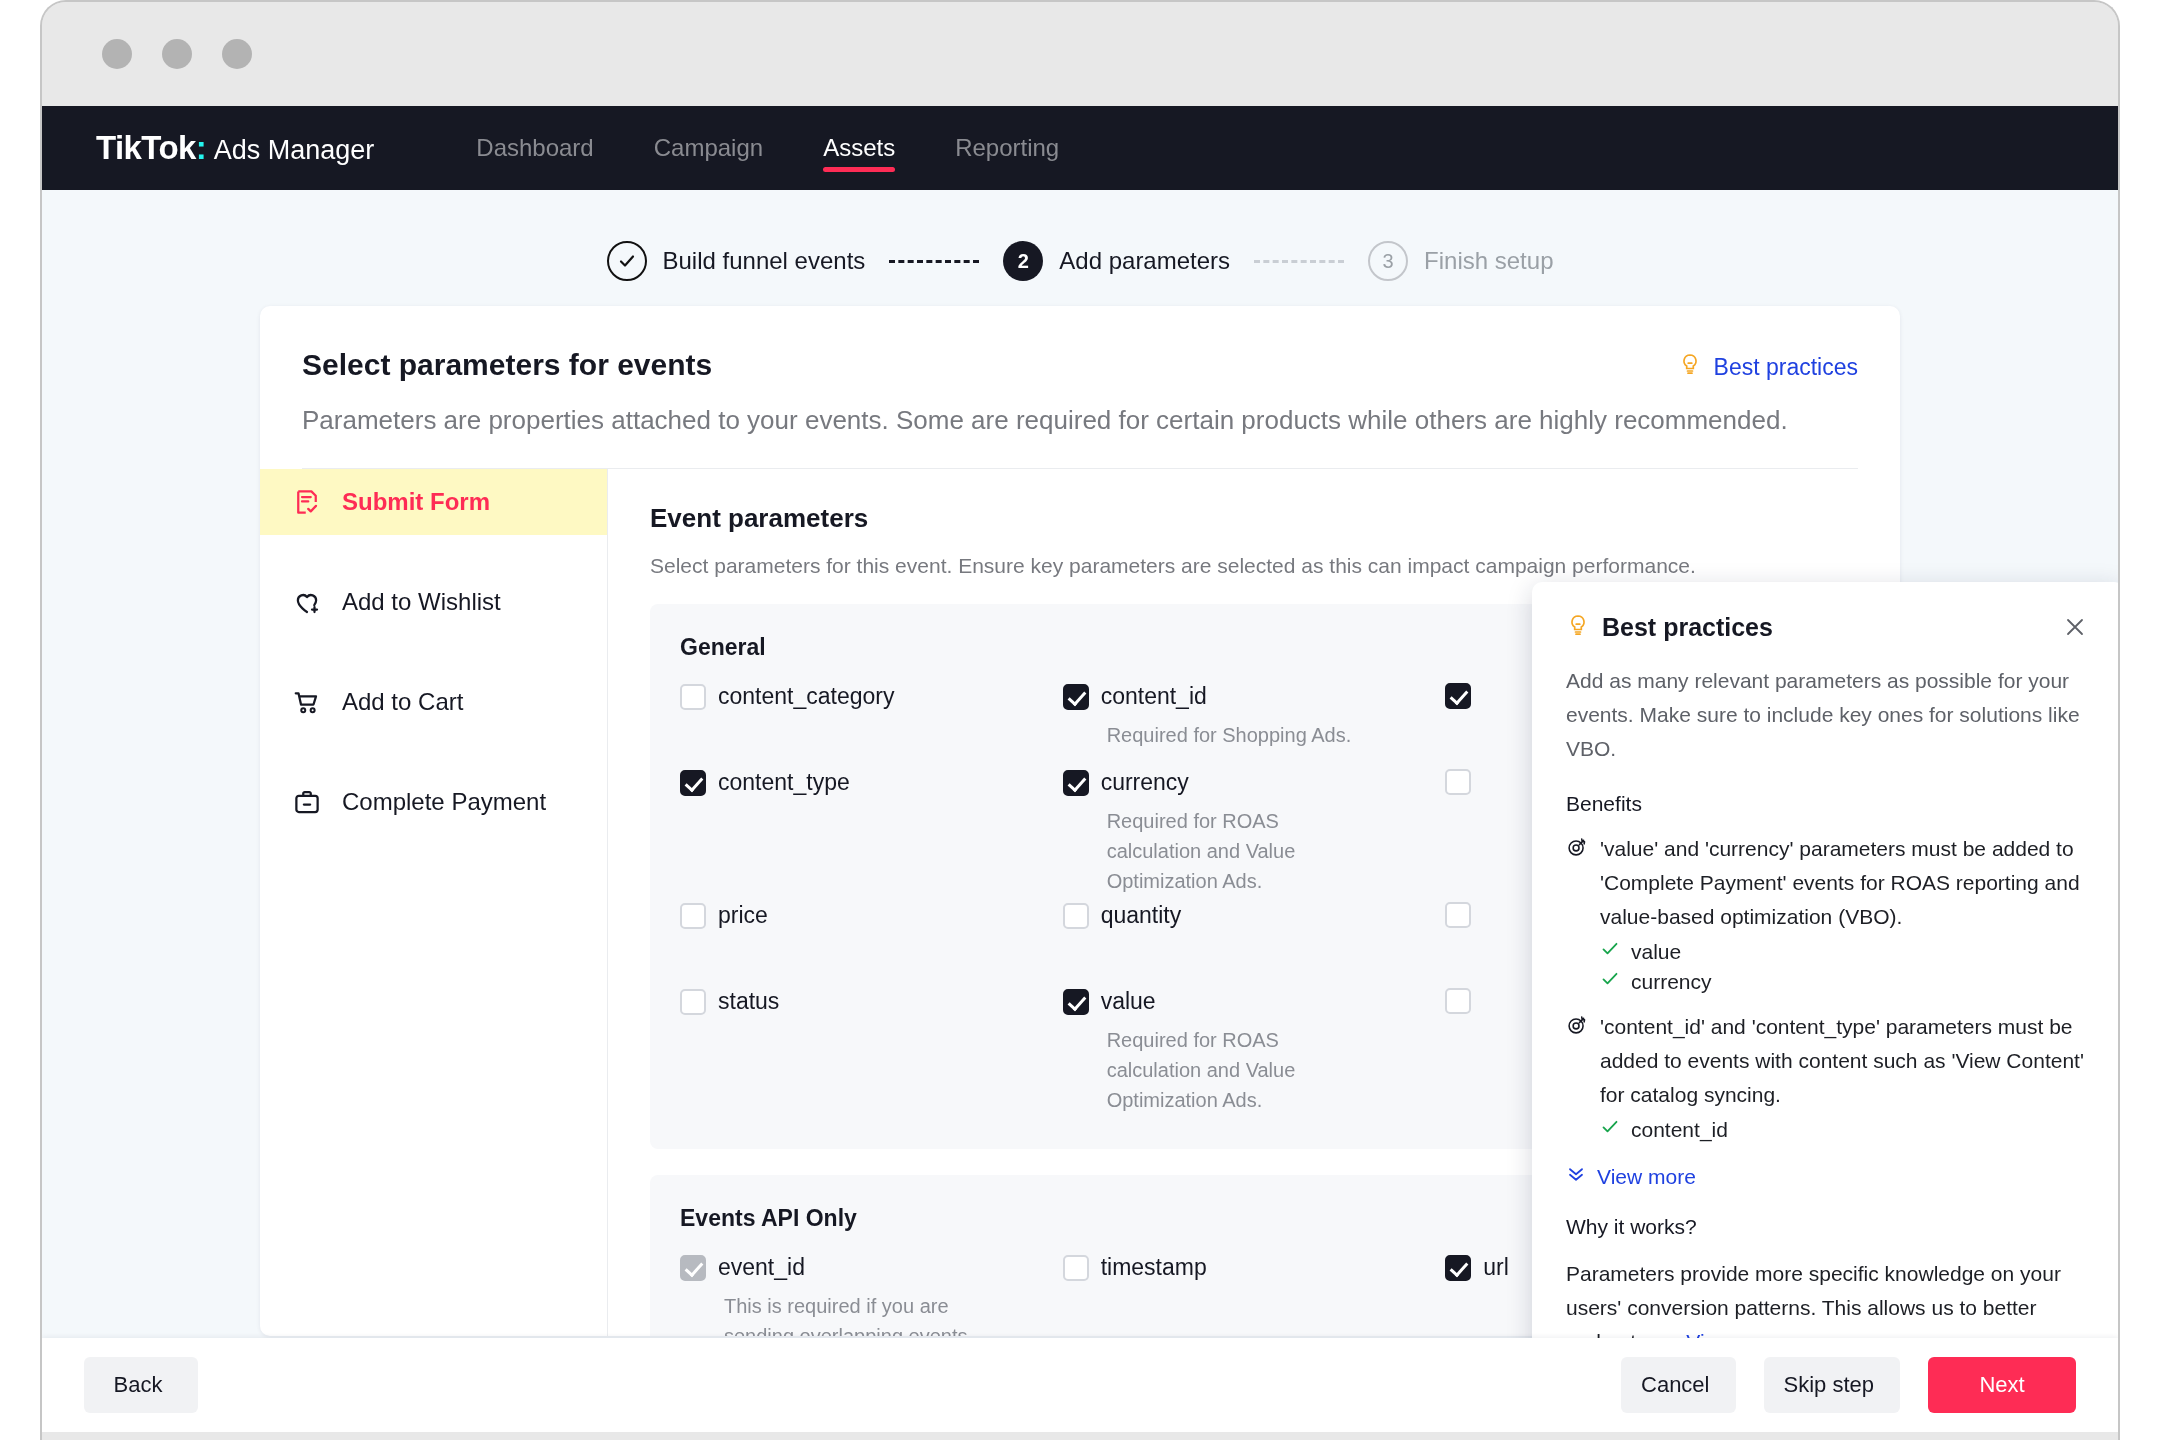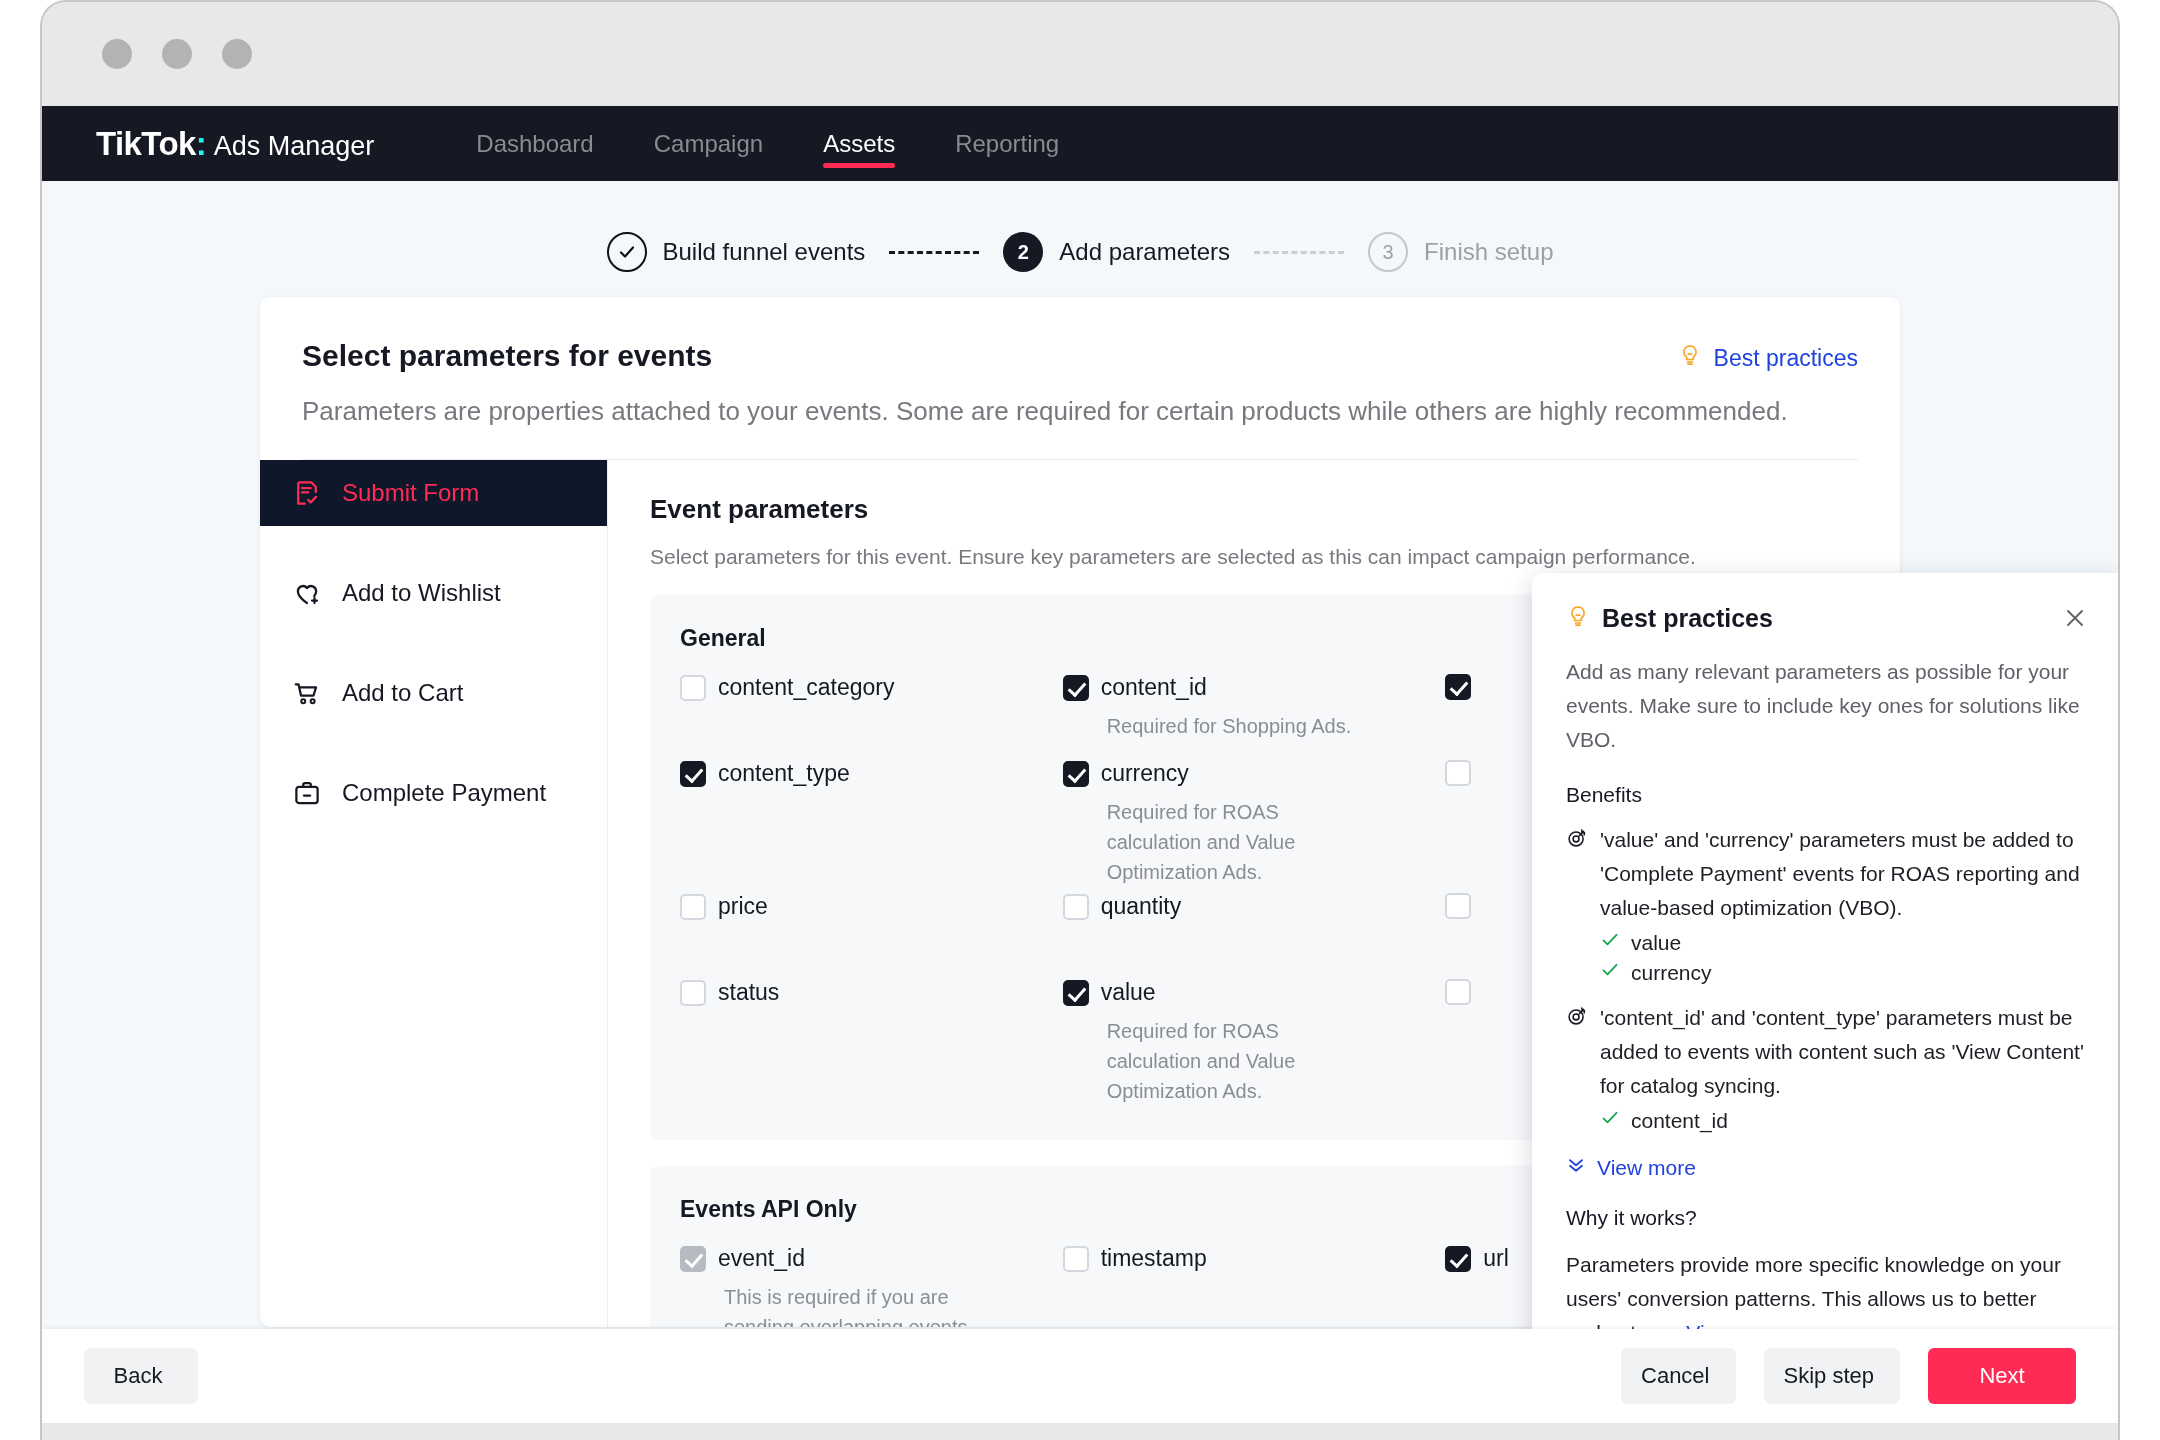--- a/index.html
+++ b/index.html
@@ -27,21 +27,21 @@
     background: #e8e8e8;
     display: flex;
     align-items: center;
     padding-left: 60px;
     gap: 30px;
   }
   .dot { width: 30px; height: 30px; border-radius: 50%; background: #b3b3b3; }
 
   
   .nav {
-    height: 75px;
+    height: 84px;
     background: #161823;
     display: flex;
     align-items: center;
     padding-left: 54px;
     gap: 0;
   }
   .brand {
     display: flex; align-items: baseline;
     color: #ffffff;
     margin-right: 72px;
@@ -145,21 +145,21 @@
   }
   .event-item {
     display: flex; align-items: center; gap: 20px;
     height: 66px;
     padding-left: 32px;
     font-size: 24px;
     color: #161823;
     cursor: pointer;
     margin-bottom: 34px;
   }
-  .event-item.active { background: #0f172a; color: #fe2c55; font-weight: 400; }
+  .event-item.active { background: #fef9c3; color: #fe2c55; font-weight: 700; }
   .event-ico { width: 30px; height: 30px; flex: none; display: block; }
 
   
   .params { flex: 1; padding: 34px 42px 0 42px; position: relative; overflow: hidden; }
   .params-title { font-size: 26px; font-weight: bold; color: #161823; }
   .params-sub {
     margin-top: 20px; font-size: 21px; color: #77797f;
     white-space: nowrap; overflow: hidden;
   }
 

